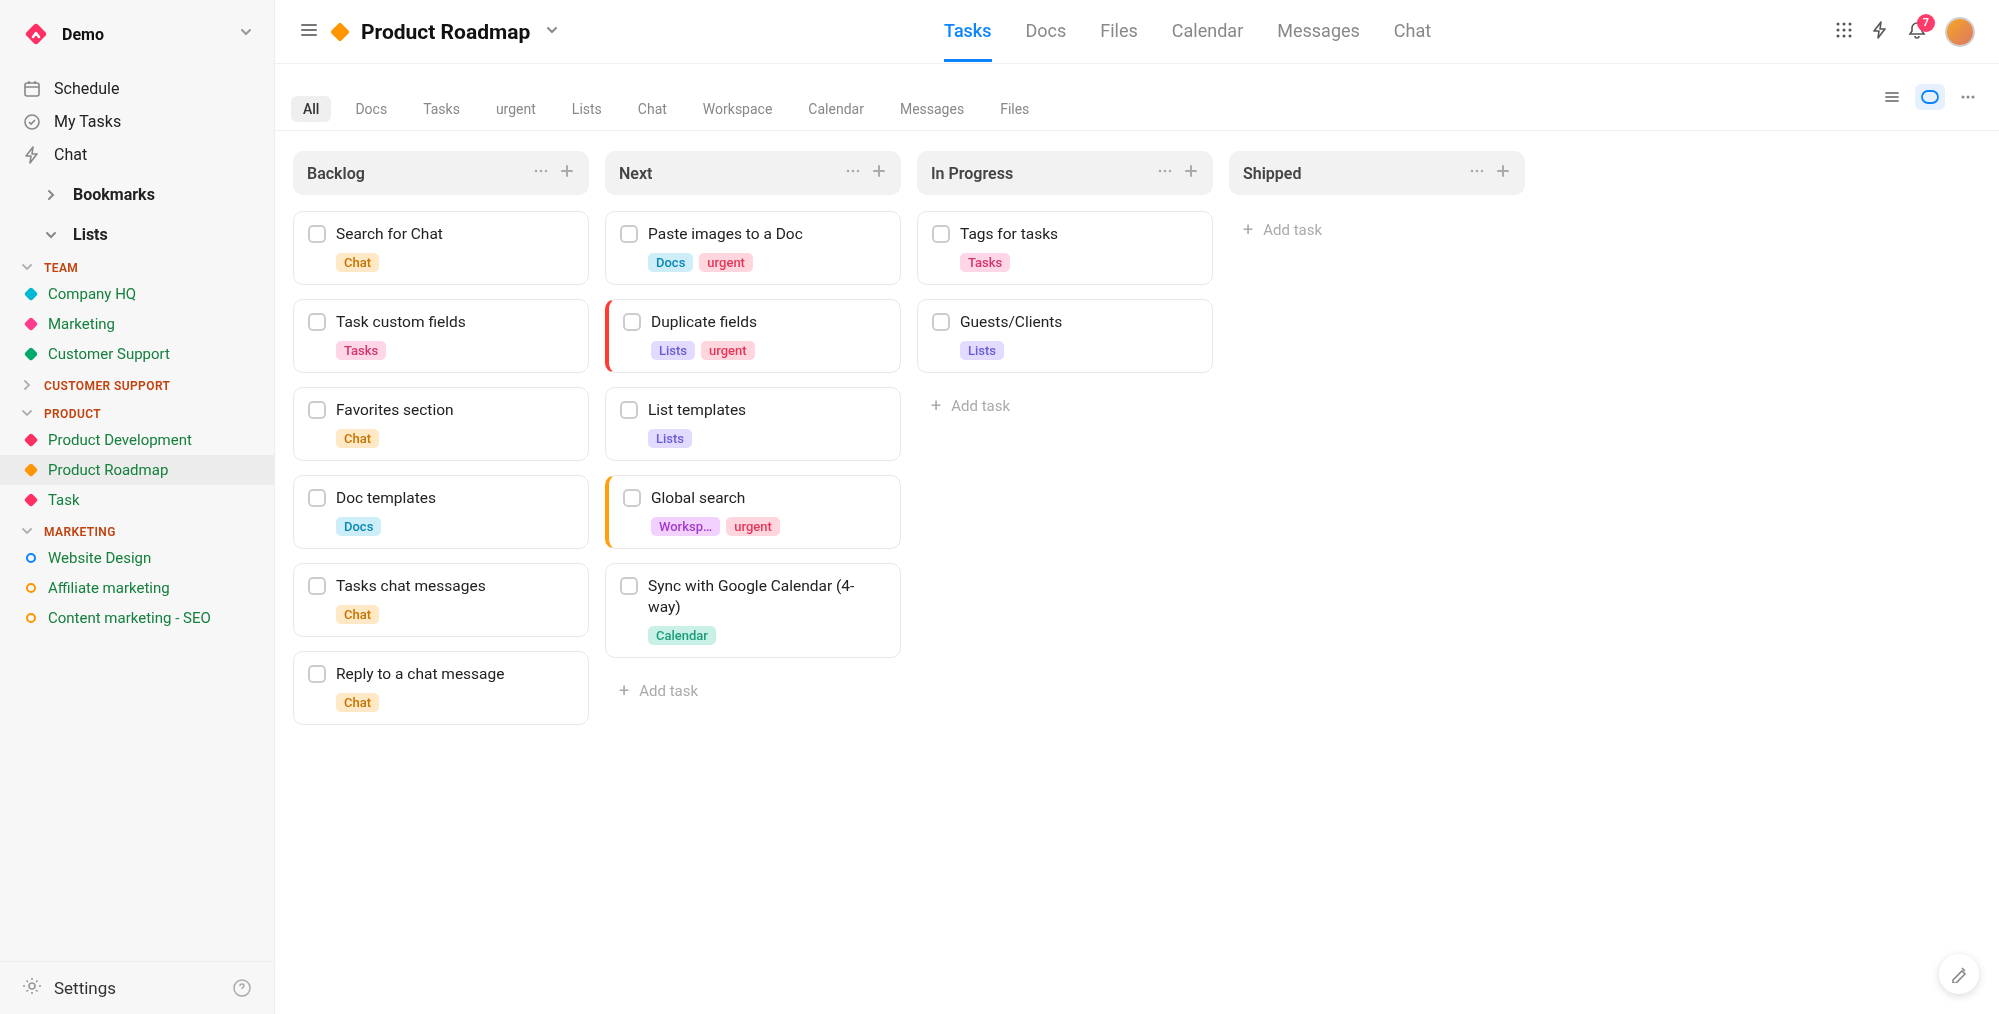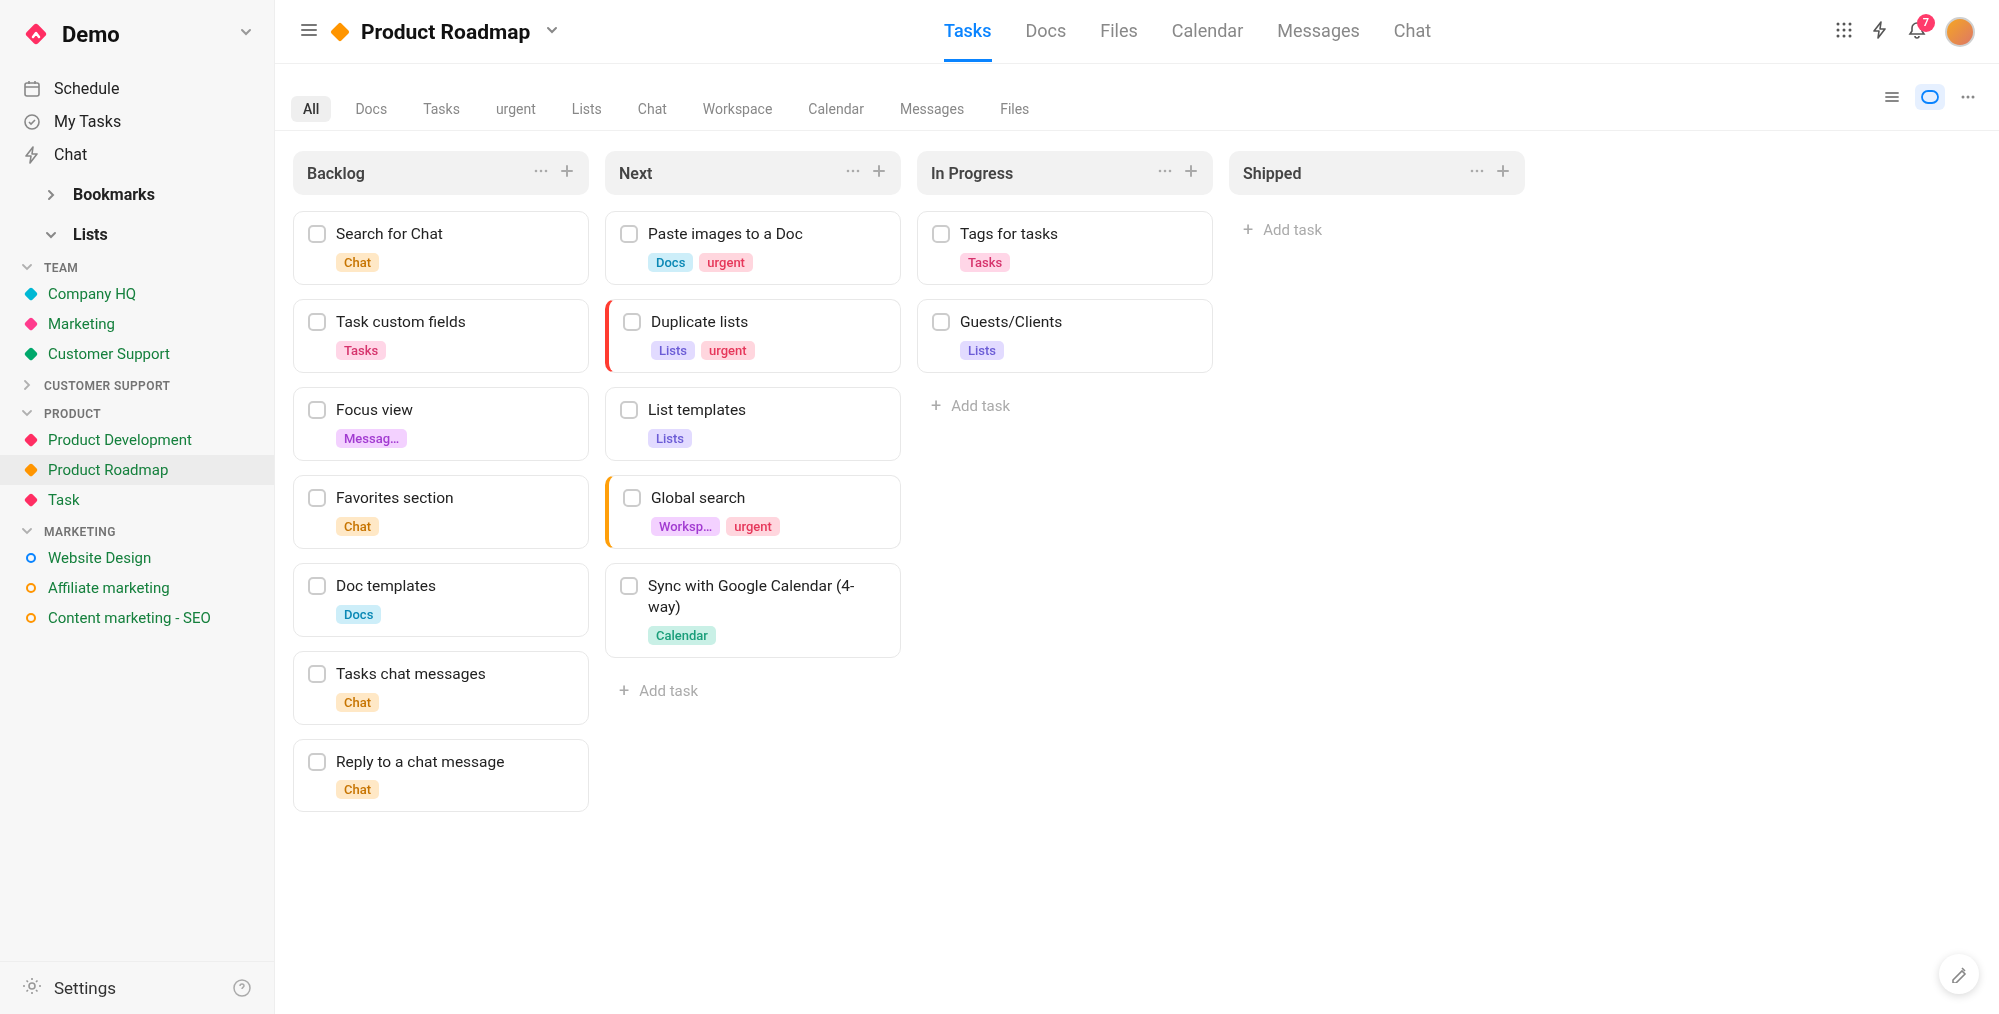--- a/index.html
+++ b/index.html
@@ -3,27 +3,27 @@
 <meta charset="utf-8">
 <style>
 * { box-sizing: border-box; margin: 0; padding: 0; }
 body { font-family: -apple-system, BlinkMacSystemFont, "Segoe UI", Roboto, sans-serif; background: #fff; color: #111; overflow: hidden; }
 .app { display: flex; height: 100vh; }
 
 
 .sidebar { width: 275px; background: #f7f7f7; border-right: 1px solid #eee; display: flex; flex-direction: column; }
 .sidebar-header { display: flex; align-items: center; padding: 18px 20px; gap: 10px; }
 .logo { width: 32px; height: 32px; }
-.workspace-name { font-size: 22px; font-weight: 700; flex: 1; }
+.workspace-name { font-size: 16px; font-weight: 700; flex: 1; }
 .ws-chevron { color: #999; }
 .sidebar-scroll { flex: 1; overflow-y: auto; padding: 4px 0; }
 .nav-item { display: flex; align-items: center; gap: 12px; padding: 7px 22px; font-size: 16px; color: #222; cursor: pointer; }
 .nav-item .icon { width: 20px; display: flex; justify-content: center; color: #888; }
 .nav-item.section-title { font-weight: 700; padding-top: 14px; padding-left: 41px; }
-.section-header { display: flex; align-items: center; gap: 8px; padding: 10px 22px 4px; font-size: 12px; font-weight: 600; color: #737373; letter-spacing: 0.4px; text-transform: uppercase; }
+.section-header { display: flex; align-items: center; gap: 8px; padding: 10px 22px 4px; font-size: 12px; font-weight: 600; color: #c2410c; letter-spacing: 0.4px; text-transform: uppercase; }
 .section-header .chev { width: 14px; color: #b0b0b0; }
 .list-item { display: flex; align-items: center; gap: 12px; padding: 6px 22px 6px 26px; font-size: 15px; color: #15803d; cursor: pointer; }
 .list-item.active { background: #ececec; }
 .diamond { width: 10px; height: 10px; transform: rotate(45deg); border-radius: 2px; flex-shrink: 0; }
 .circle { width: 10px; height: 10px; border-radius: 50%; border: 2px solid; flex-shrink: 0; }
 .sidebar-footer { border-top: 1px solid #eee; display: flex; align-items: center; padding: 14px 22px; gap: 12px; }
 .settings-label { font-size: 17px; color: #333; flex: 1; }
 .help-circle { width: 20px; height: 20px; color: #aaa; }
 
 
@@ -338,29 +338,20 @@
         <span class="checkbox"></span>
         <span class="card-title">Task custom fields</span>
       </div>
       <div class="tags">
                 <span class="tag" style="background:#ffd6e7;color:#d6336c">Tasks</span>
               </div>
             </div>
             <div class="card">
               <div class="card-row">
         <span class="checkbox"></span>
-        <span class="card-title">Focus view</span>
-      </div>
-      <div class="tags">
-                <span class="tag" style="background:#f3d1ff;color:#a23bd1">Messag…</span>
-              </div>
-            </div>
-            <div class="card">
-              <div class="card-row">
-        <span class="checkbox"></span>
         <span class="card-title">Favorites section</span>
       </div>
       <div class="tags">
                 <span class="tag" style="background:#ffe8c6;color:#c77400">Chat</span>
               </div>
             </div>
             <div class="card">
               <div class="card-row">
         <span class="checkbox"></span>
         <span class="card-title">Doc templates</span>
@@ -408,21 +399,21 @@
         <span class="card-title">Paste images to a Doc</span>
       </div>
       <div class="tags">
                 <span class="tag" style="background:#cdeef9;color:#0a88b5">Docs</span>
                 <span class="tag" style="background:#ffd6de;color:#e6375a">urgent</span>
               </div>
             </div>
             <div class="card flag-red">
               <div class="card-row">
         <span class="checkbox"></span>
-        <span class="card-title">Duplicate lists</span>
+        <span class="card-title">Duplicate fields</span>
       </div>
       <div class="tags">
                 <span class="tag" style="background:#e2dbff;color:#6b5cd6">Lists</span>
                 <span class="tag" style="background:#ffd6de;color:#e6375a">urgent</span>
               </div>
             </div>
             <div class="card">
               <div class="card-row">
         <span class="checkbox"></span>
         <span class="card-title">List templates</span>

